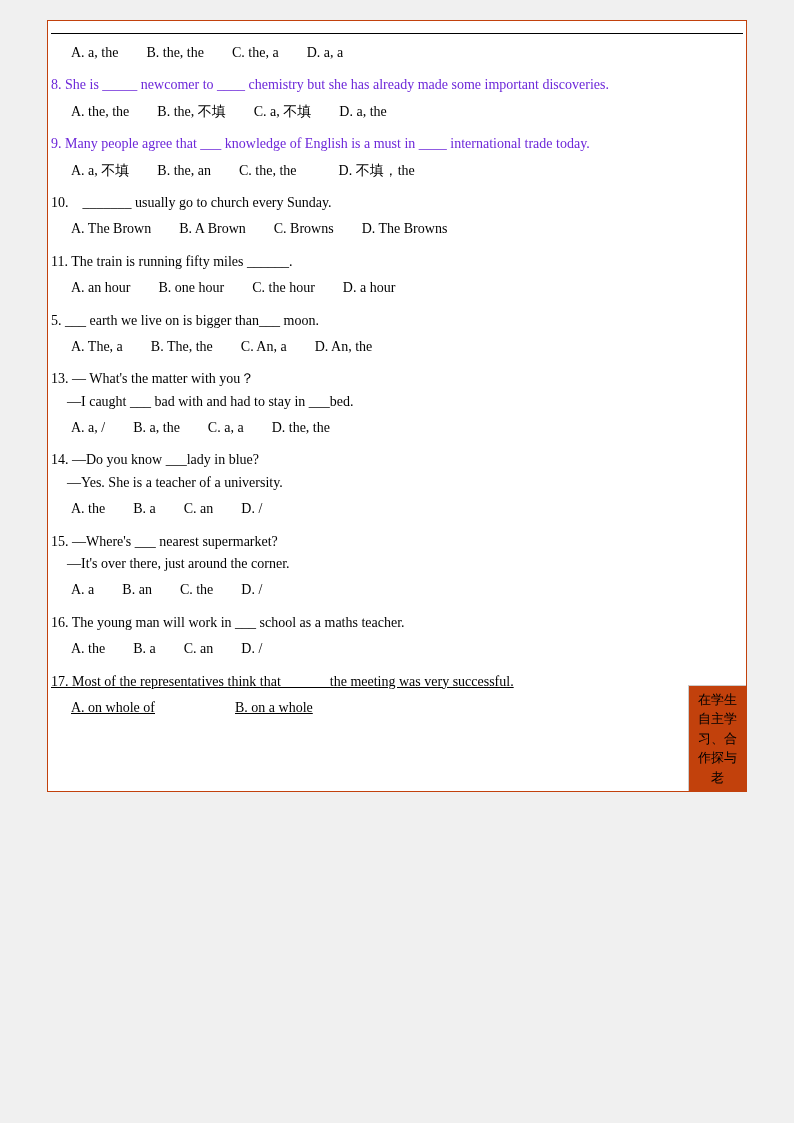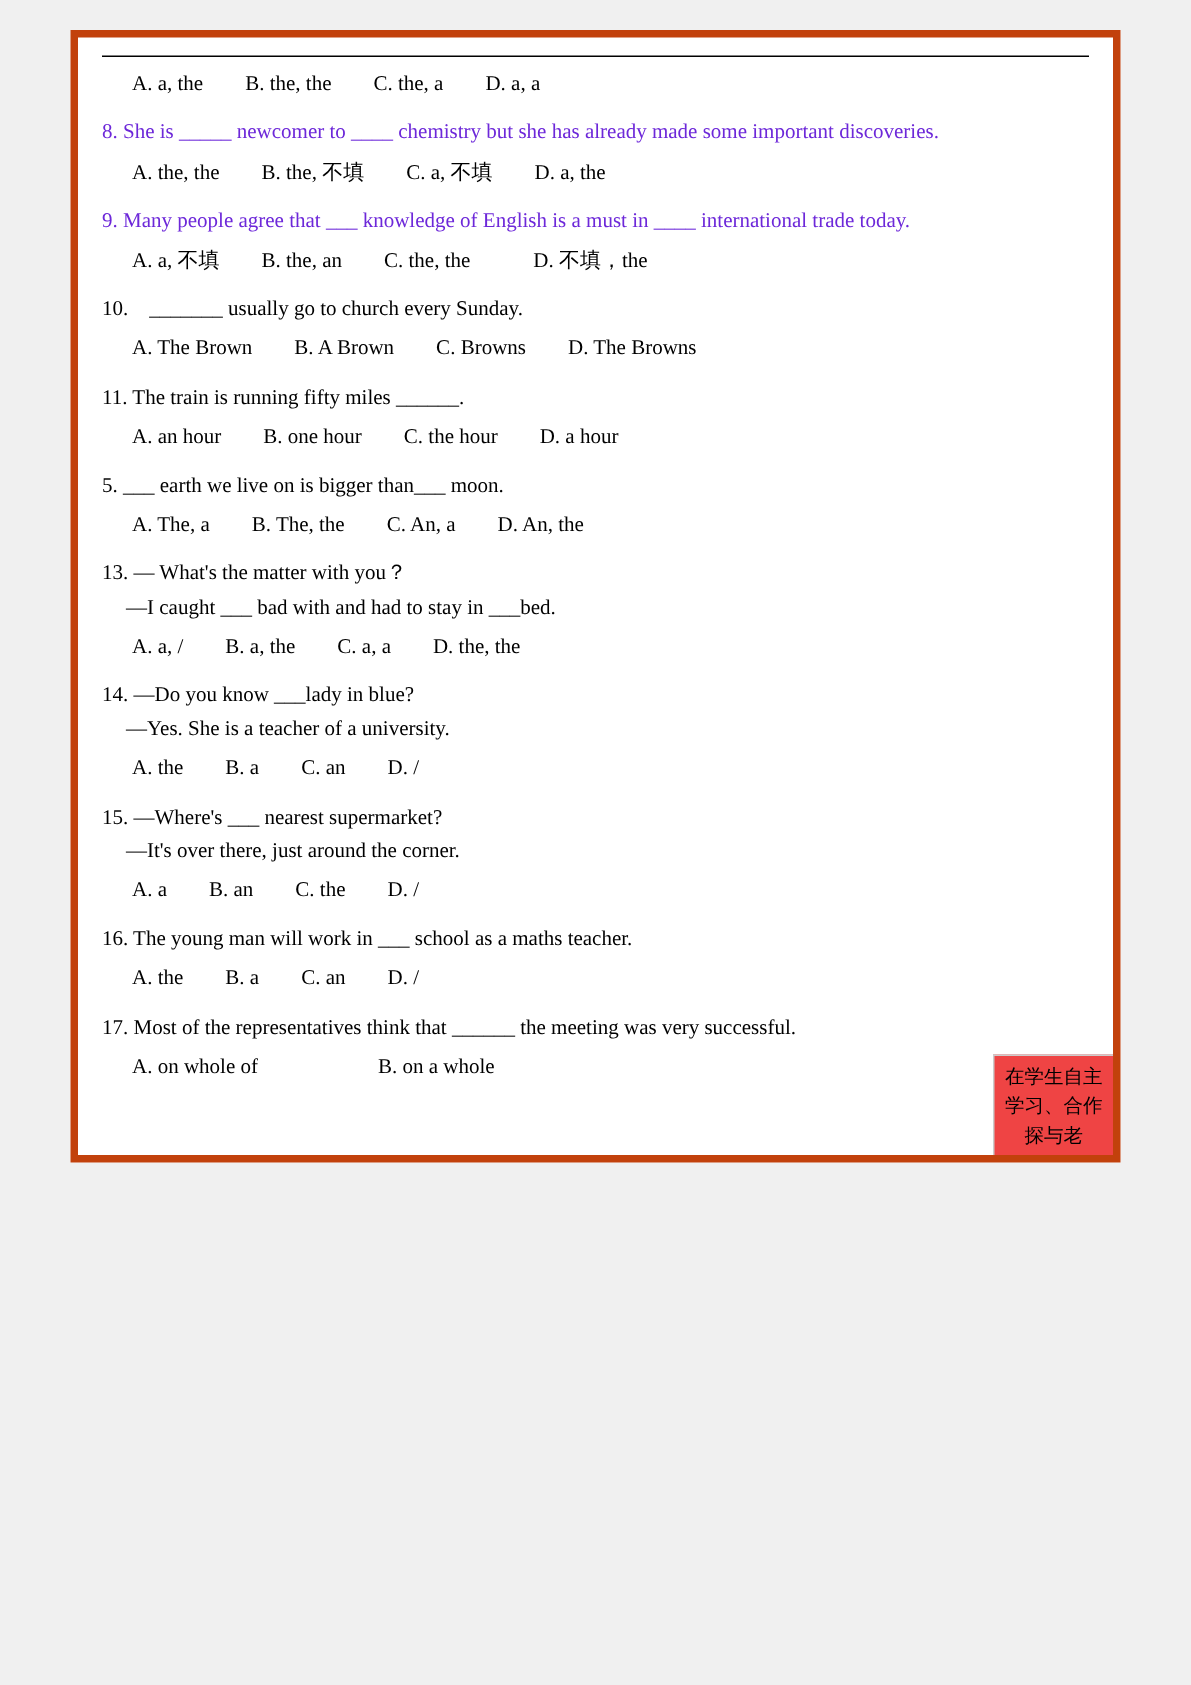--- a/index.html
+++ b/index.html
@@ -14,22 +14,22 @@
       font-family: "SimSun", "宋体", serif;
       font-size: 14px;
       display: flex;
       justify-content: center;
       align-items: flex-start;
       padding: 20px;
     }
     .page-container {
       width: 700px;
       background: white;
-      border: 5px solid #c2410c;
-      padding: 12px 16px;
+      border: 1px solid #c2410c;
+      padding: 12px 3px;
       position: relative;
     }
     .question-block {
       margin-bottom: 10px;
       line-height: 1.6;
       color: #000;
     }
     .question-text {
       font-size: 14px;
       color: #6d28d9;
@@ -42,22 +42,22 @@
       margin-top: 4px;
       margin-bottom: 2px;
       padding-left: 20px;
       font-size: 14px;
       color: #000;
     }
     .side-note {
       position: absolute;
       right: 0;
       bottom: 0;
-      width: 80px;
-      background: #ef4444;
+      width: 58px;
+      background: #c2410c;
       border-left: 1px solid #ccc;
       border-top: 1px solid #ccc;
       padding: 4px;
       font-size: 13px;
       color: #000;
       line-height: 1.5;
       text-align: center;
       writing-mode: horizontal-tb;
     }
     .divider-top {
@@ -116,21 +116,21 @@
     <div class="question-text-black">15. —Where's ___ nearest supermarket?</div>
     <div class="question-text-black" style="padding-left:16px;">—It's over there, just around the corner.</div>
     <div class="options-line">A. a　　B. an　　C. the　　D. /</div>
   </div>
 
   <div class="question-block">
     <div class="question-text-black">16. The young man will work in ___ school as a maths teacher.</div>
     <div class="options-line">A. the　　B. a　　C. an　　D. /</div>
   </div>
 
-  <div class="question-block" style="margin-bottom: 35px;">
+  <div class="question-block" style="margin-bottom: 60px; text-decoration: underline;">
     <div class="question-text-black">17. Most of the representatives think that ______ the meeting was very successful.</div>
     <div class="options-line" style="display:flex; gap: 80px;">
       <span>A. on whole of</span>
       <span>B. on a whole</span>
     </div>
   </div>
 
   <div class="side-note">
     <span>在学生自主学习、合作探与老</span>
   </div>

